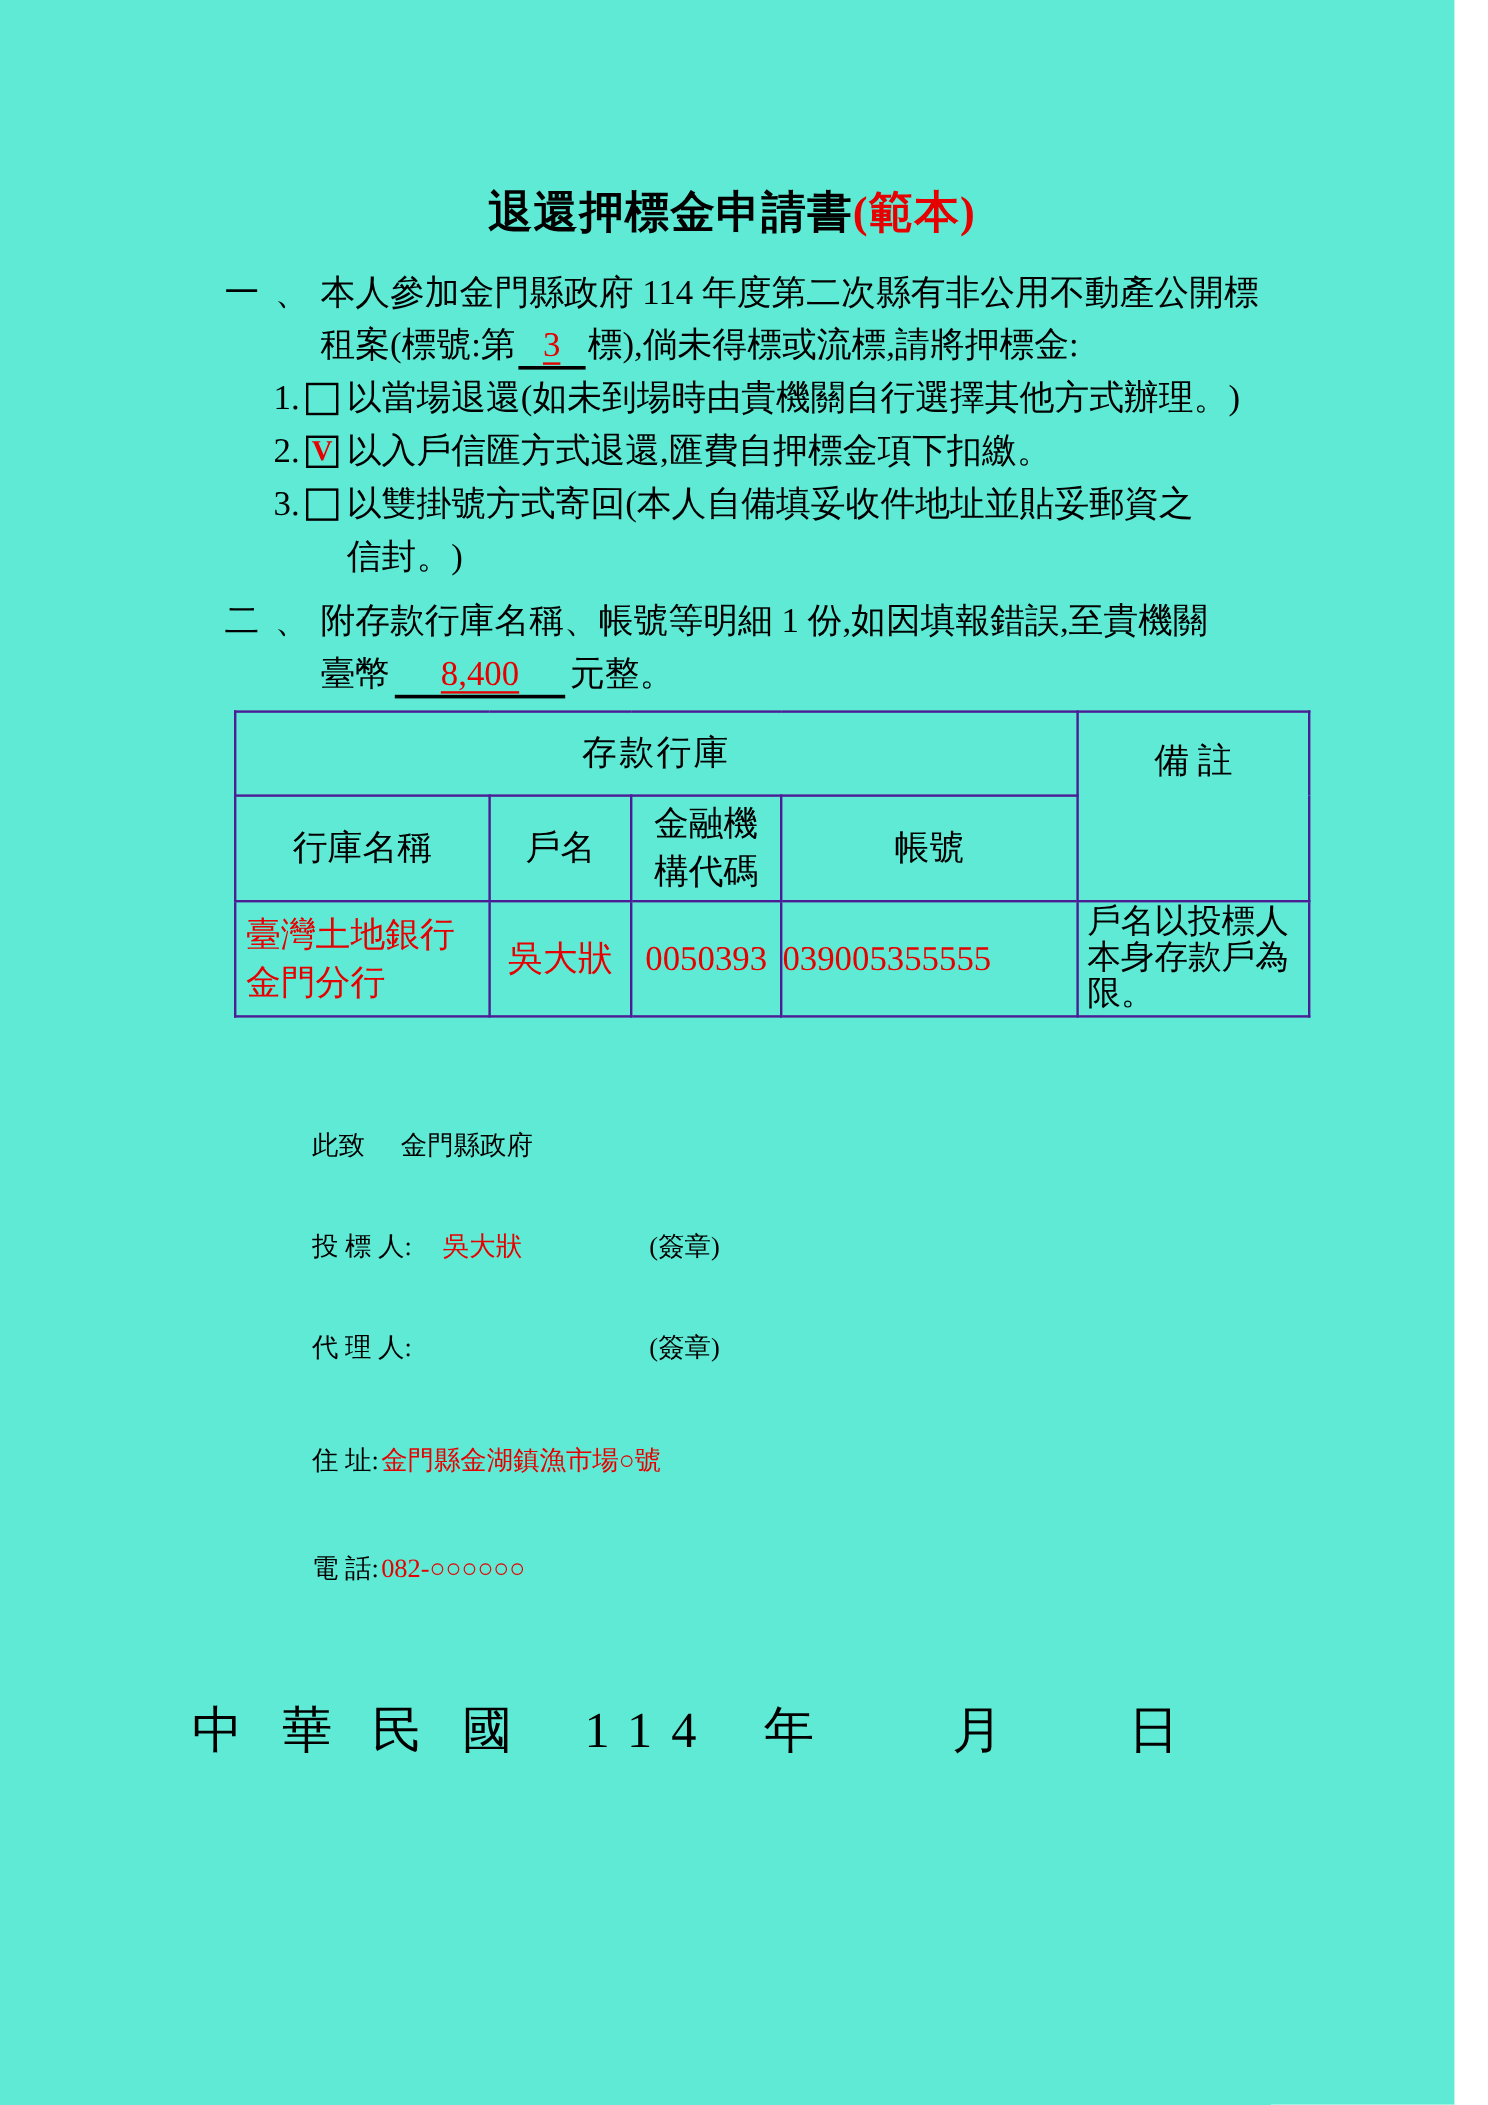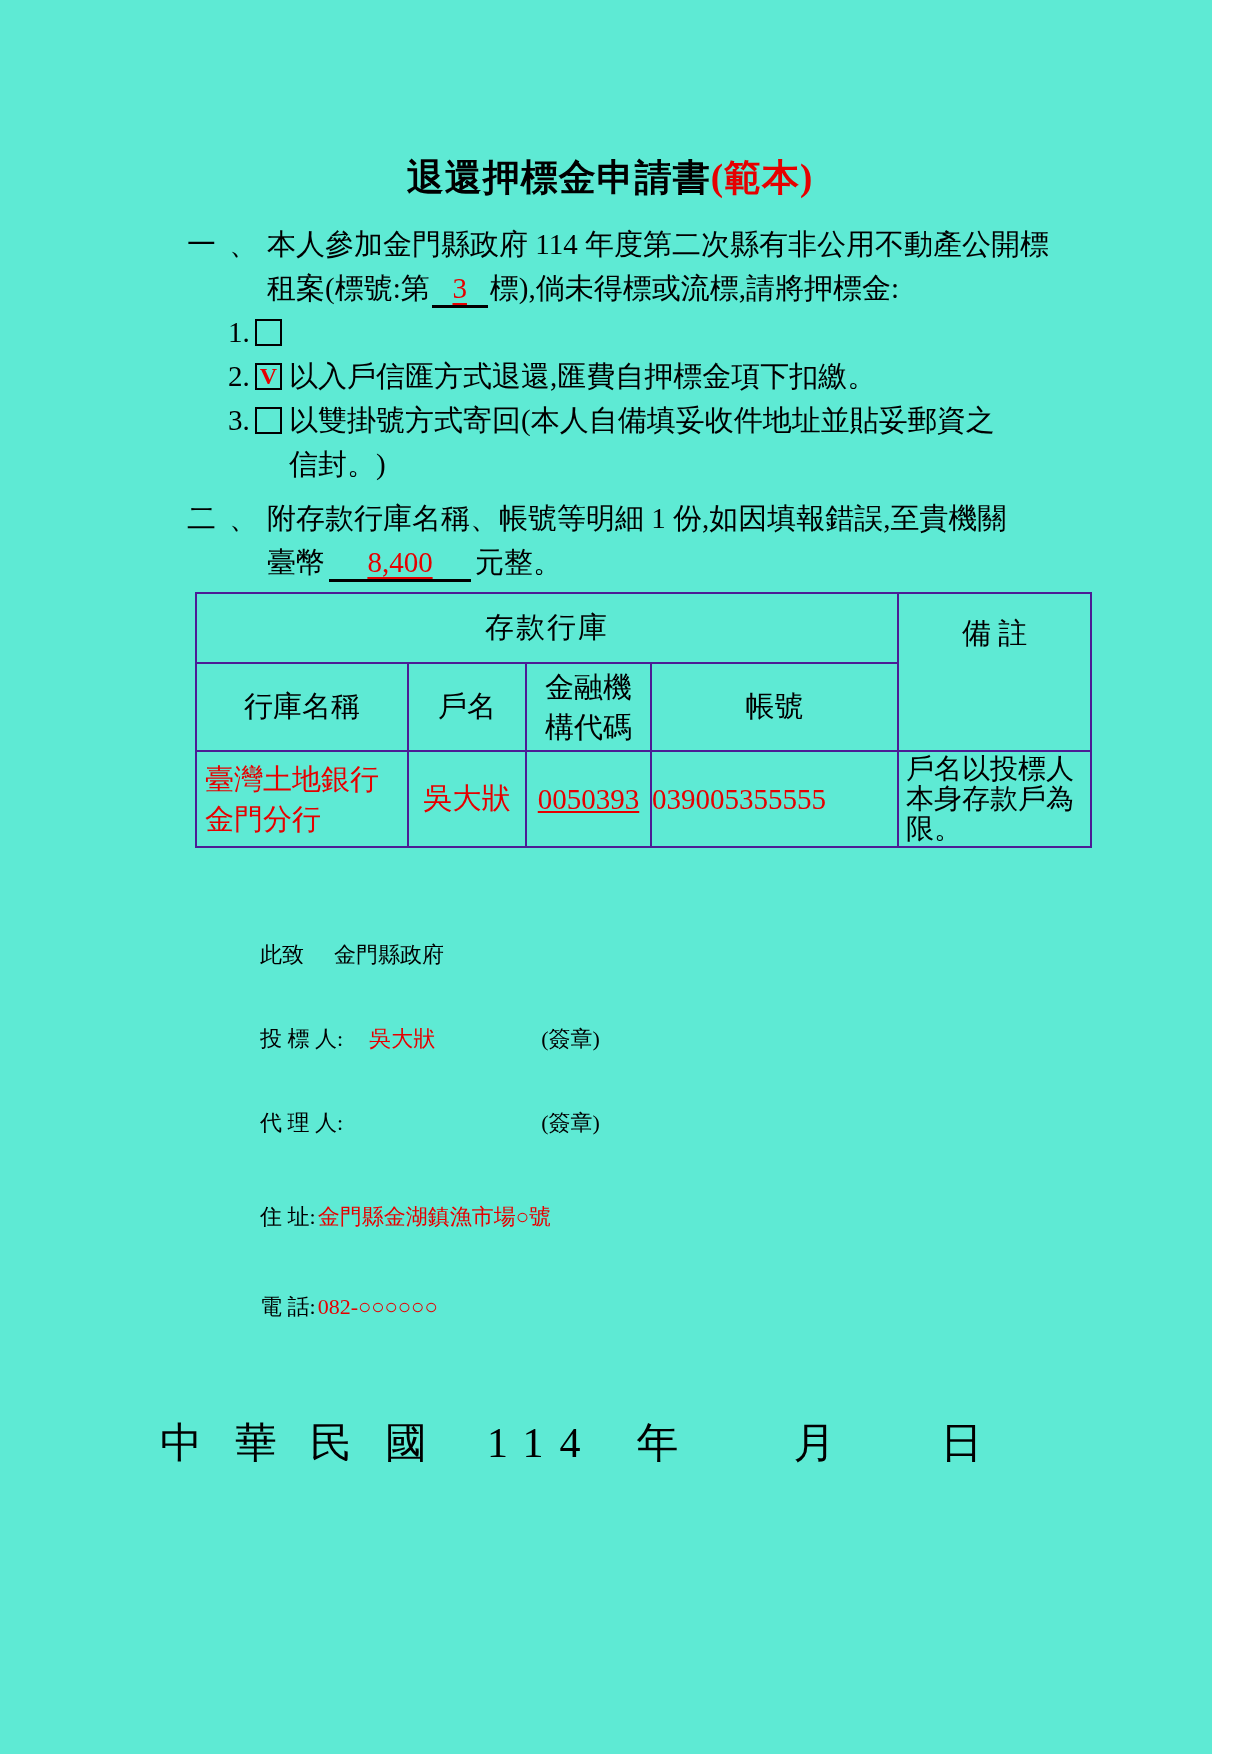--- a/index.html
+++ b/index.html
@@ -60,21 +60,21 @@
     margin: 8px 0 0 35px; width: 895px;
     font-size: 29px;
   }
   .bank-table td { border: 2px solid #4c1d95; }
   .td-main-header { text-align: center; height: 70px; letter-spacing: 2px; }
   .td-note-header { text-align: center; vertical-align: top; padding-top: 20px; }
   .td-sub { text-align: center; height: 88px; vertical-align: middle; }
   .td-sub .narrow { display: block; max-width: 96px; margin: 0 auto; line-height: 40px; }
   .td-bank { vertical-align: middle; padding: 4px 6px 4px 8px; line-height: 40px; height: 86px; }
   .td-name { text-align: center; vertical-align: middle; }
-  .td-code { text-align: center; vertical-align: middle; text-decoration: underline; }
+  .td-code { text-align: center; vertical-align: middle; }
   .td-acct { vertical-align: middle; }
   .td-note { vertical-align: top; padding: 2px 4px 2px 7px; line-height: 30px; font-size: 28px; }
 
   
   .closing { margin-top: 90px; margin-left: 100px; font-size: 22px; }
   .close-line { height: 34px; line-height: 34px; white-space: nowrap; }
   .salute-line { margin-bottom: 50px; }
   .salute-org { margin-left: 30px; }
   .sig-line { margin-bottom: 50px; }
   .sig-line-agent { margin-bottom: 60px; }
@@ -111,20 +111,21 @@
       <div class="para-label">一、</div>
       <div class="para-body">
         <div class="pline">本人參加金門縣政府 114 年度第二次縣有非公用不動產公開標</div>
         <div class="pline">
           <span>租案(標號:第</span><span class="blank blank-bid"><span class="fillin">3</span></span><span>標),倘未得標或流標,請將押標金:</span>
         </div>
         <div class="options">
           <div class="opt-row">
             <span class="opt-no">1.</span>
             <span class="checkbox"></span>
+            <span>以當場退還(如未到場時由貴機關自行選擇其他方式辦理。)</span>
           </div>
           <div class="opt-row">
             <span class="opt-no">2.</span>
             <span class="checkbox">V</span>
             <span>以入戶信匯方式退還,匯費自押標金項下扣繳。</span>
           </div>
           <div class="opt-row">
             <span class="opt-no">3.</span>
             <span class="checkbox"></span>
             <span>以雙掛號方式寄回(本人自備填妥收件地址並貼妥郵資之</span>

